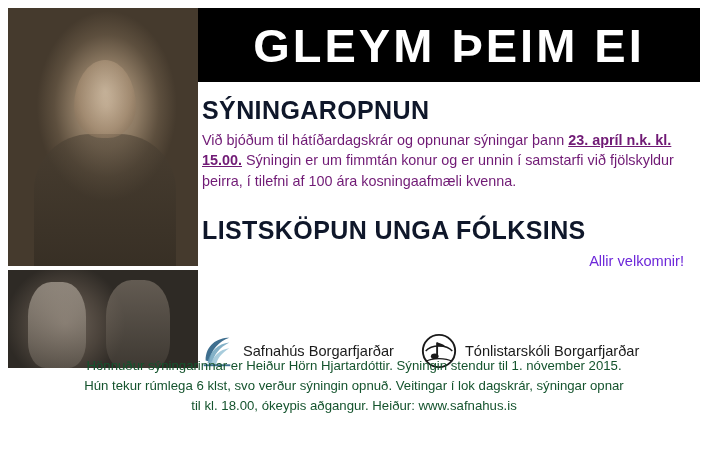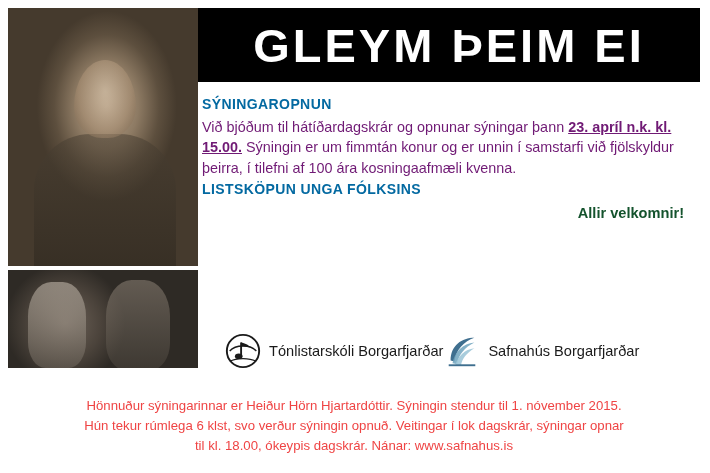--- a/index.html
+++ b/index.html
@@ -98,45 +98,45 @@
   }
 
   
   .content {
     position: absolute;
     left: 202px;
     top: 96px;
     right: 10px;
   }
   .heading {
-    color: #0369a1;
-    font-size: 14px;
+    color: #0f172a;
+    font-size: 25px;
     font-weight: bold;
     letter-spacing: .4px;
     margin: 0 0 5px 0;
   }
   .body-text {
     color: #701a75;
     font-size: 14.4px;
     line-height: 1.42;
     margin: 0;
   }
   .body-text .em {
     font-weight: bold;
     text-decoration: underline;
   }
   .section-2 {
-    margin-top: 3px;
+    margin-top: 25px;
   }
   .allir {
     margin-top: 8px;
     text-align: right;
     font-size: 14.6px;
-    font-weight: bold;
-    color: #14532d;
+    font-weight: normal;
+    color: #6d28d9;
     padding-right: 16px;
   }
 
   
   .logos {
     position: absolute;
     left: 198px;
     top: 330px;
     right: 10px;
     height: 42px;
@@ -160,24 +160,24 @@
     font-size: 14.6px;
     color: #1a1a1a;
     white-space: nowrap;
   }
 
   
   .footer {
     position: absolute;
     left: 8px;
     right: 10px;
-    top: 396px;
+    top: 356px;
     text-align: center;
     font-size: 13.2px;
-    color: #ef4444;
+    color: #14532d;
     line-height: 1.52;
   }
   .footer .line {
     display: block;
   }
 </style>
 </head>
 <body>
 
 <div class="poster">
@@ -203,41 +203,41 @@
     <p class="body-text"><span>Við bjóðum til hátíðardagskrár og opnunar sýningar þann </span><span class="em">23. apríl n.k. kl. 15.00.</span><span> Sýningin er um fimmtán konur og er unnin í samstarfi við fjölskyldur þeirra, í tilefni af 100 ára kosningaafmæli kvenna.</span></p>
 
     <div class="section-2">
       <h2 class="heading">LISTSKÖPUN UNGA FÓLKSINS</h2>
     </div>
 
     <div class="allir">Allir velkomnir!</div>
   </div>
 
   <div class="logos">
+    <div class="logo-item">
+      <svg class="logo-mark" viewBox="0 0 40 40">
+        <path d="M8 30 C8 14, 20 6, 33 6 C22 10, 14 18, 12 31 Z" fill="#3f6f8f"></path>
+        <path d="M10 33 C12 21, 21 12, 33 11 C23 16, 16 24, 15 34 Z" fill="#6fa3bd" opacity="0.85"></path>
+        <path d="M13 35 C15 26, 23 18, 33 17 C25 22, 20 28, 19 35 Z" fill="#9ec6d8" opacity="0.9"></path>
+        <rect x="6" y="34" width="28" height="2" fill="#3f6f8f"></rect>
+      </svg>
+      <span class="logo-label">Safnahús Borgarfjarðar</span>
+    </div>
     <div class="logo-item second">
       <svg class="logo-mark" viewBox="0 0 40 40">
         <circle cx="20" cy="20" r="17" fill="none" stroke="#1a1a1a" stroke-width="2"></circle>
         <path d="M6 20 C12 13, 28 13, 34 20" fill="none" stroke="#1a1a1a" stroke-width="1.4"></path>
         <path d="M18 11 L18 25" stroke="#1a1a1a" stroke-width="2"></path>
         <path d="M18 11 C22 12, 26 13, 27 16 C24 15, 21 15, 18 15 Z" fill="#1a1a1a"></path>
         <ellipse cx="15.5" cy="25.5" rx="4" ry="3" fill="#1a1a1a"></ellipse>
         <path d="M6 31 C13 27, 27 27, 34 31" fill="none" stroke="#1a1a1a" stroke-width="1.4"></path>
       </svg>
       <span class="logo-label">Tónlistarskóli Borgarfjarðar</span>
     </div>
-    <div class="logo-item">
-      <svg class="logo-mark" viewBox="0 0 40 40">
-        <path d="M8 30 C8 14, 20 6, 33 6 C22 10, 14 18, 12 31 Z" fill="#3f6f8f"></path>
-        <path d="M10 33 C12 21, 21 12, 33 11 C23 16, 16 24, 15 34 Z" fill="#6fa3bd" opacity="0.85"></path>
-        <path d="M13 35 C15 26, 23 18, 33 17 C25 22, 20 28, 19 35 Z" fill="#9ec6d8" opacity="0.9"></path>
-        <rect x="6" y="34" width="28" height="2" fill="#3f6f8f"></rect>
-      </svg>
-      <span class="logo-label">Safnahús Borgarfjarðar</span>
-    </div>
   </div>
 
   <div class="footer">
     <span class="line">Hönnuður sýningarinnar er Heiður Hörn Hjartardóttir. Sýningin stendur til 1. nóvember 2015.</span>
     <span class="line">Hún tekur rúmlega 6 klst, svo verður sýningin opnuð. Veitingar í lok dagskrár, sýningar opnar</span>
-    <span class="line">til kl. 18.00, ókeypis dagskrár. Nánar: www.safnahus.is</span>
+    <span class="line">til kl. 18.00, ókeypis aðgangur. Heiður: www.safnahus.is</span>
   </div>
 
 </div>
 
 </body></html>

